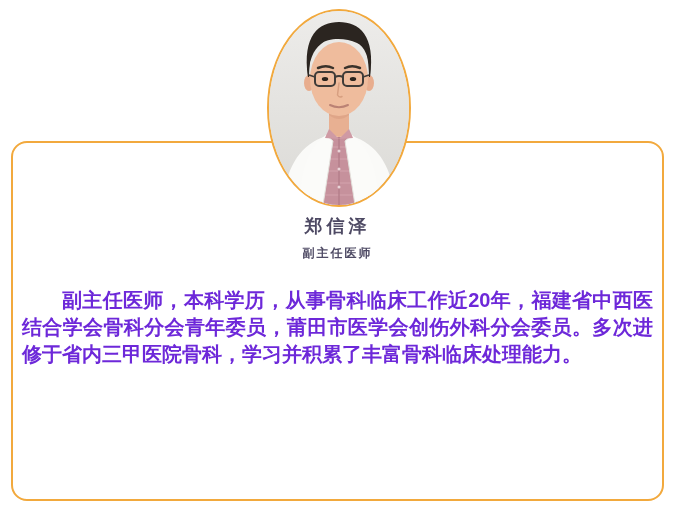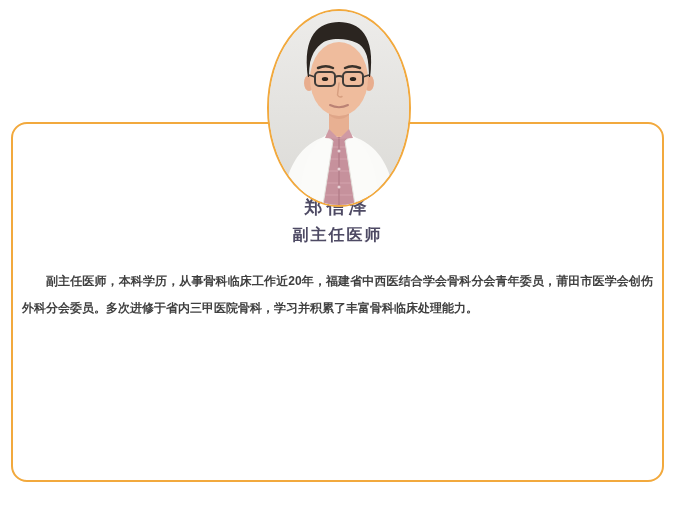--- a/index.html
+++ b/index.html
@@ -5,21 +5,21 @@
   html,body{margin:0;padding:0;background:#ffffff;}
   .page{
     position:relative;
     width:676px;height:512px;
     background:#ffffff;
     font-family:"Liberation Sans",sans-serif;
     overflow:hidden;
   }
   .card{
     position:absolute;
-    left:11px;top:122px;
+    left:11px;top:141px;
     width:653px;height:360px;
     border:2px solid #F2A93D;
     border-radius:16px;
     box-sizing:border-box;
     background:#ffffff;
     padding:0 9px;
     z-index:1;
   }
   .photo{
     position:absolute;
@@ -37,35 +37,35 @@
     text-align:center;
     font-size:18px;
     line-height:27px;
     font-weight:700;
     color:#4E4A64;
     letter-spacing:4px;
   }
   .title{
     margin:0;
     text-align:center;
-    font-size:16px;
+    font-size:12px;
     line-height:27px;
     font-weight:700;
     color:#4E4A64;
     letter-spacing:2px;
   }
   .bio{
     margin-top:20px;
   }
   .bio p{
     margin:0;
-    font-size:12px;
+    font-size:20px;
     line-height:27px;
     font-weight:700;
-    color:#404040;
+    color:#6d28d9;
     text-indent:2em;
     text-align:justify;
     word-break:break-all;
   }
 </style>
 </head>
 <body>
 
 <div class="page">
 

